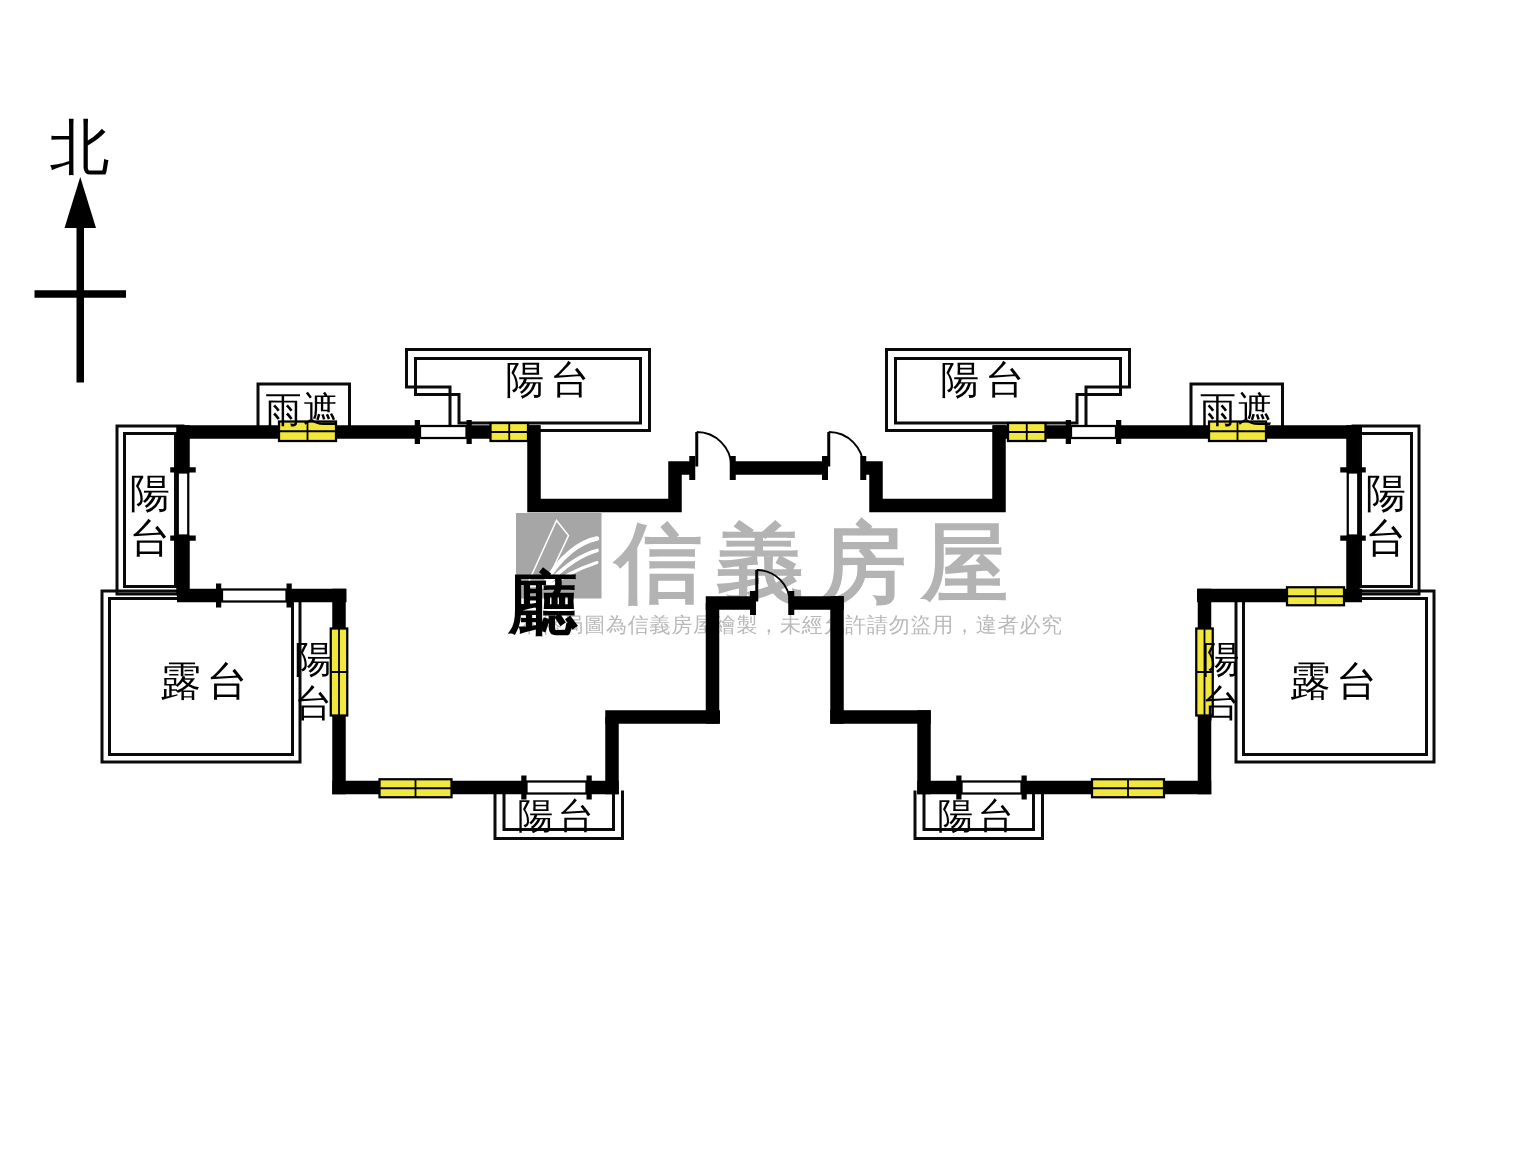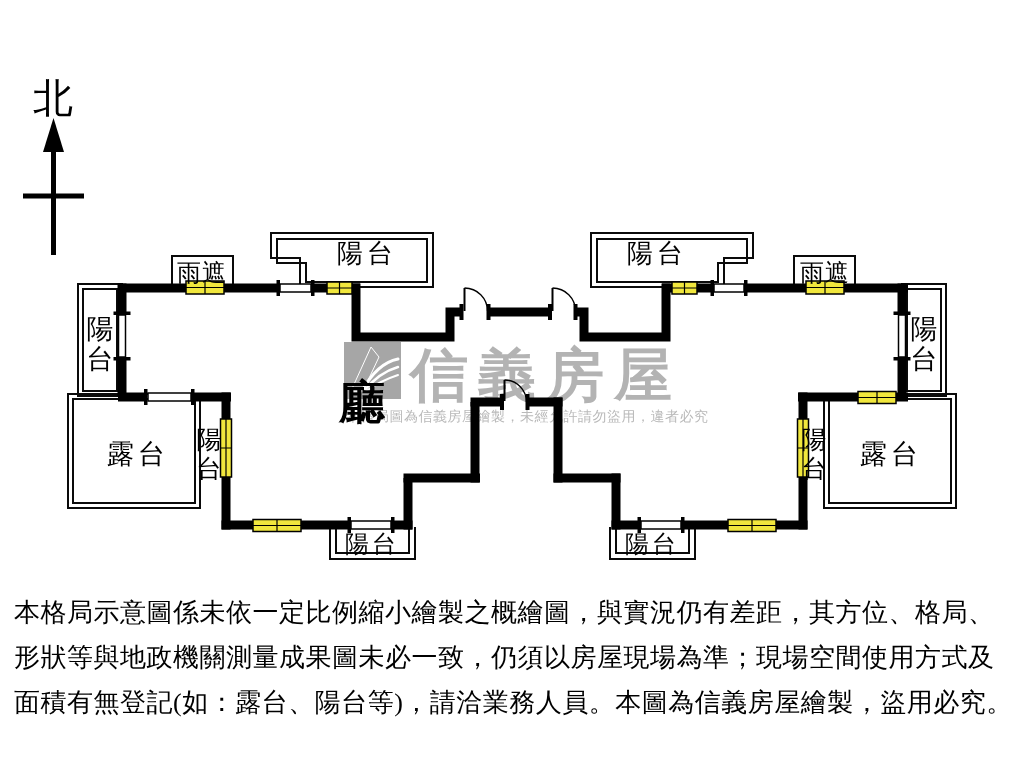--- a/index.html
+++ b/index.html
@@ -202,19 +202,14 @@
     <text class="lbl" x="814" y="448" font-size="25" text-anchor="middle">陽</text>
     <text class="lbl" x="814" y="477" font-size="25" text-anchor="middle">台</text>
 
     <text class="lbl" x="138" y="463" font-size="27" letter-spacing="4" text-anchor="middle">露台</text>
     <text class="lbl" x="891" y="463" font-size="27" letter-spacing="4" text-anchor="middle">露台</text>
 
     <text class="lbl" x="362" y="418" font-size="46" font-weight="bold" text-anchor="middle">廳</text>
   </g>
 </svg>
 
-  <div class="footer">
-    <div>本格局示意圖係未依一定比例縮小繪製之概繪圖，與實況仍有差距，其方位、格局、</div>
-    <div>形狀等與地政機關測量成果圖未必一致，仍須以房屋現場為準；現場空間使用方式及</div>
-    <div>面積有無登記(如：露台、陽台等)，請洽業務人員。本圖為信義房屋繪製，盜用必究。</div>
-  </div>
 
 </div>
 
 </body></html>

